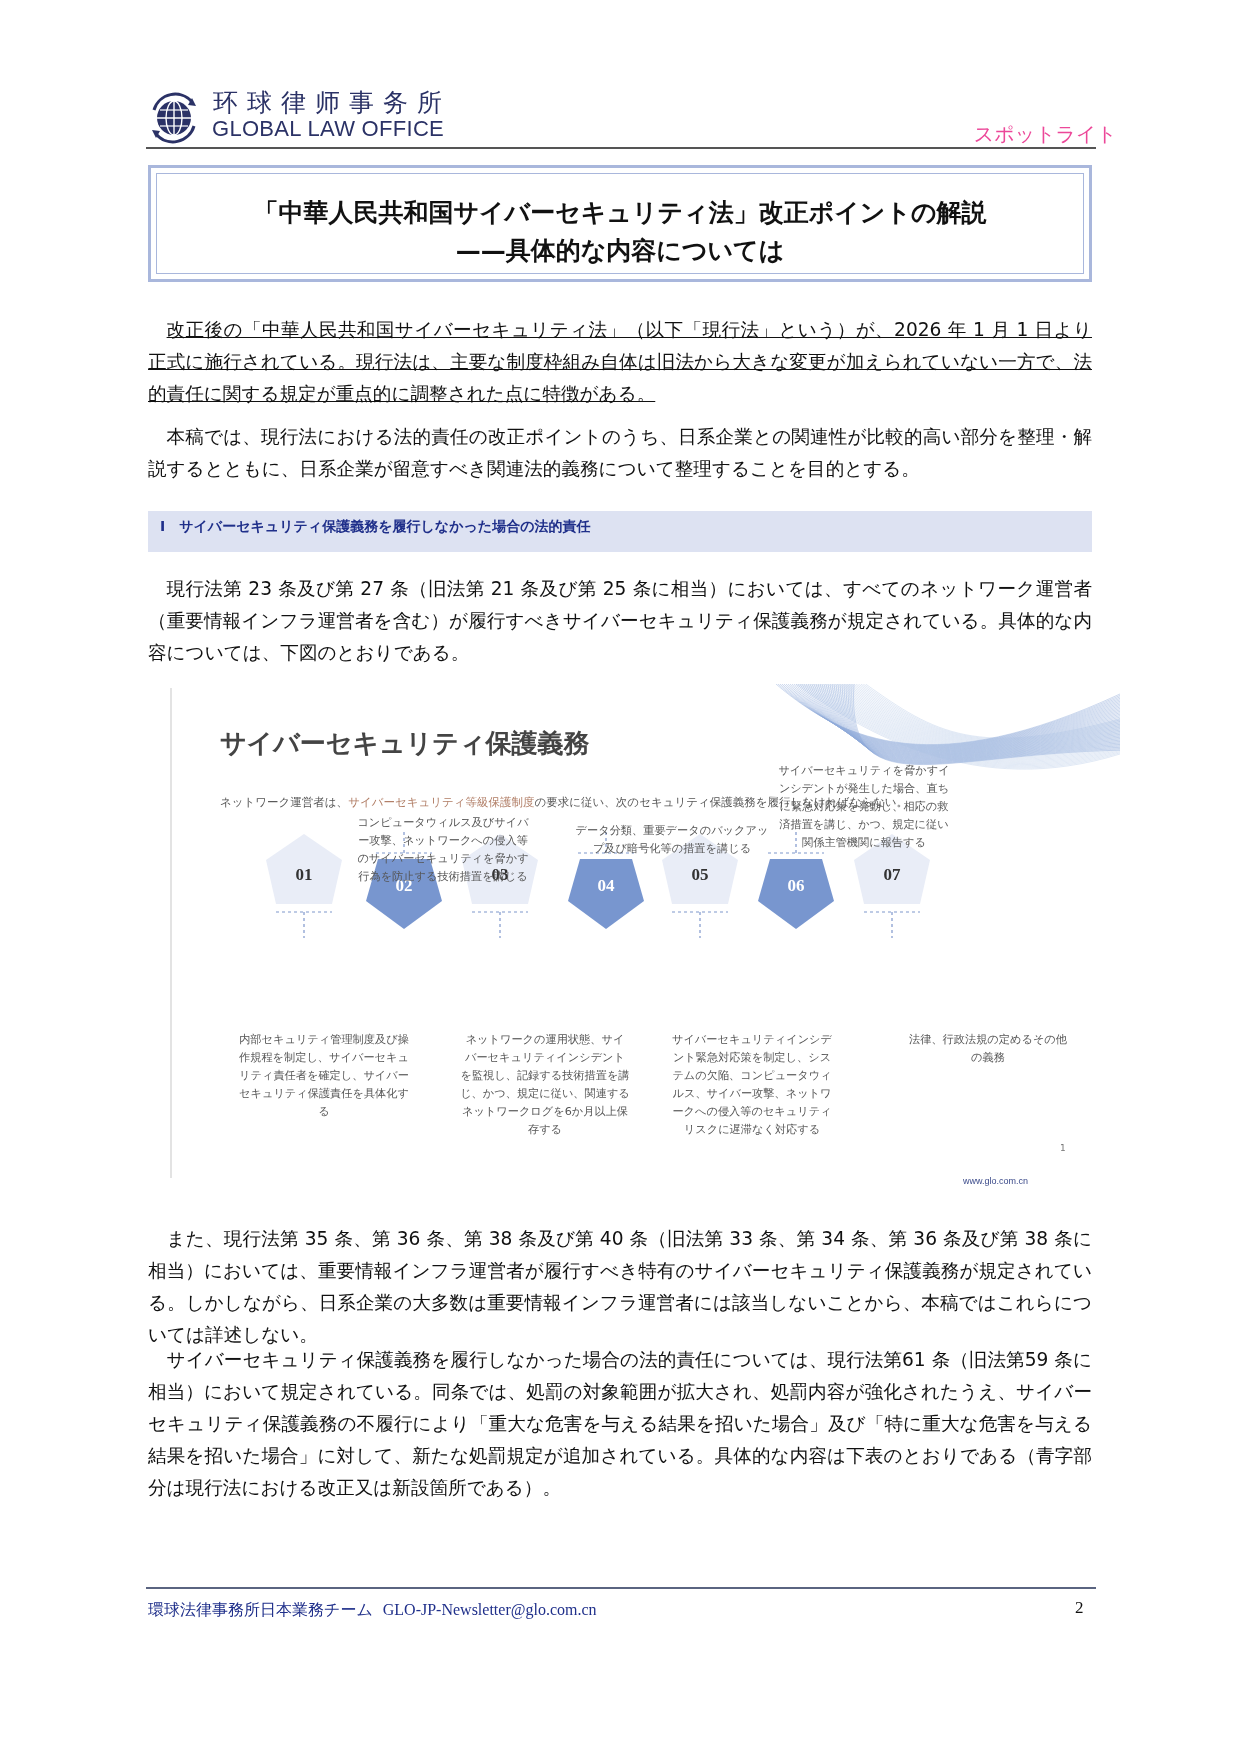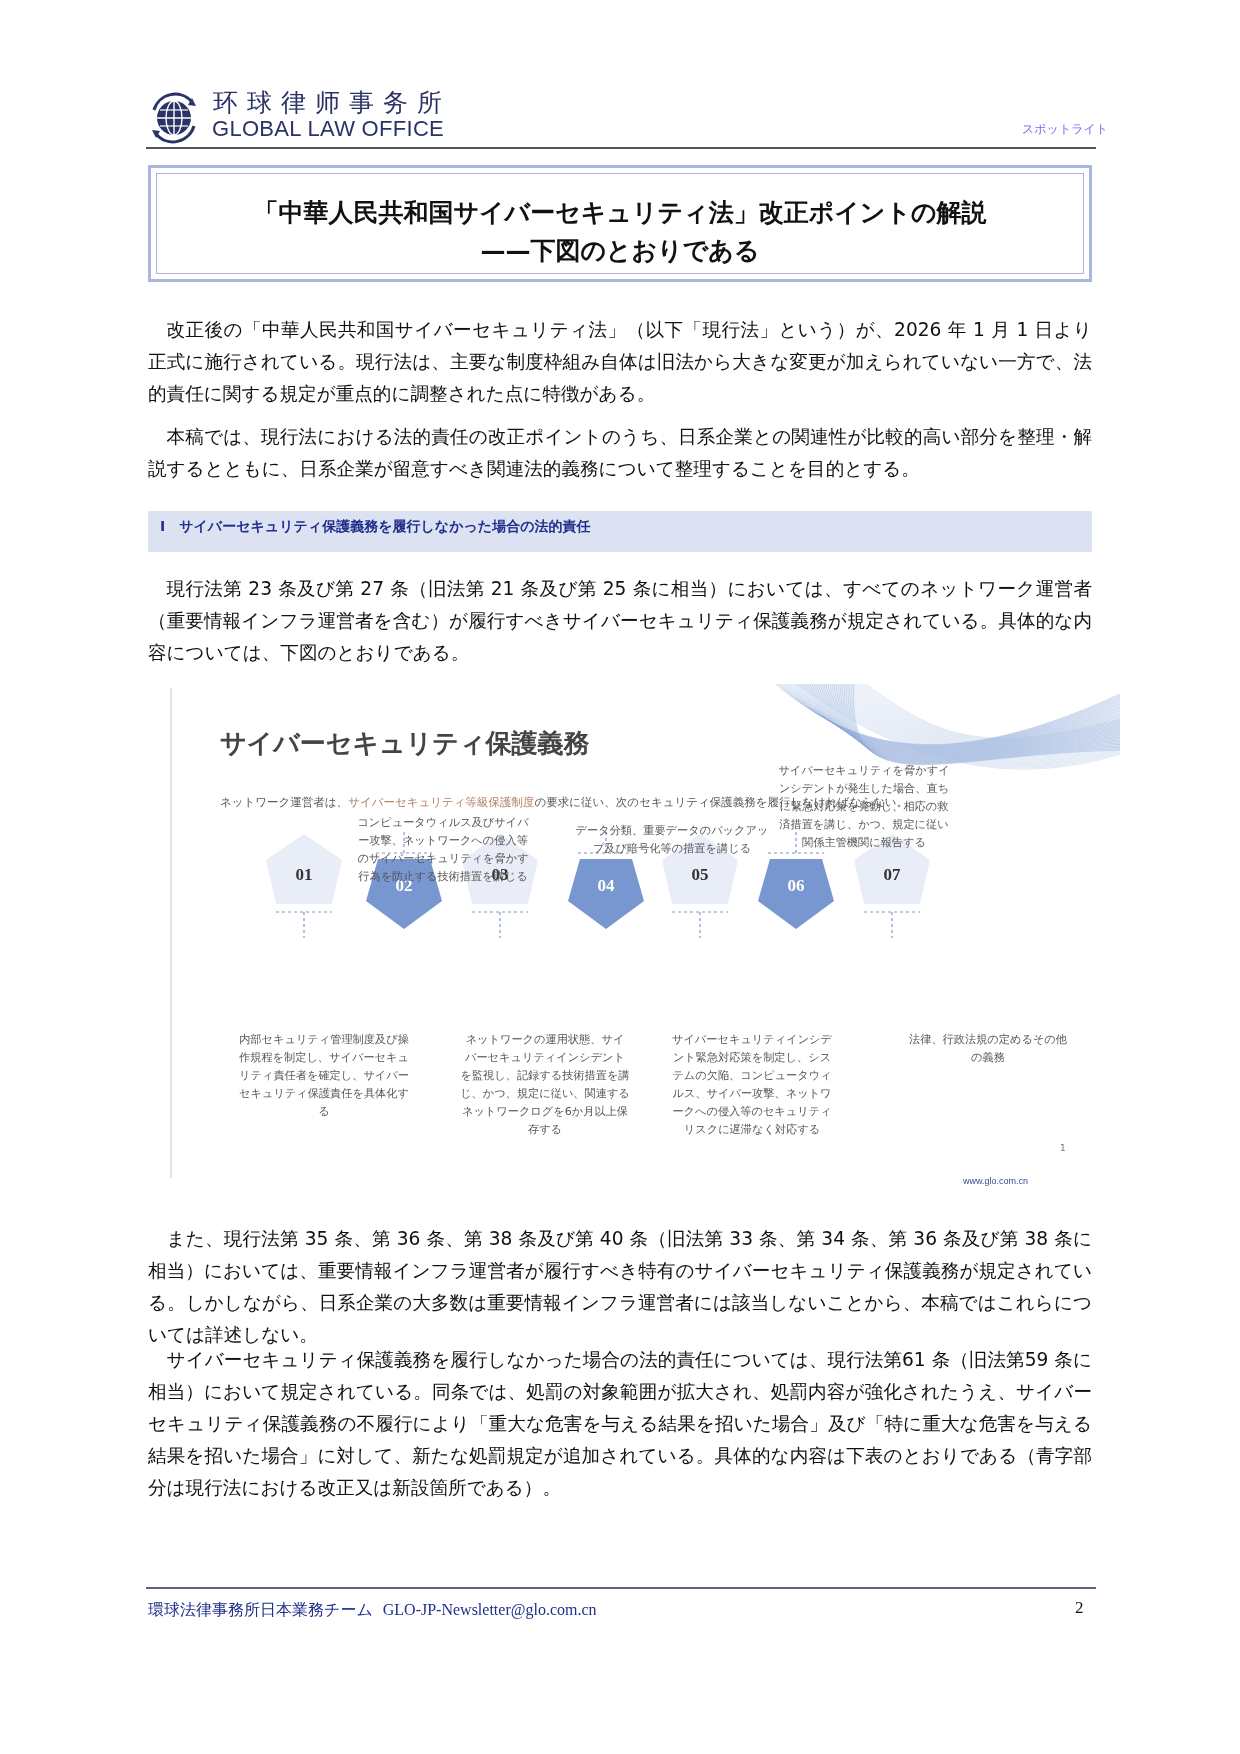--- a/index.html
+++ b/index.html
@@ -3,21 +3,21 @@
 <meta charset="utf-8">
 <style>
   html, body { margin: 0; padding: 0; background: #ffffff; }
   body { width: 1240px; height: 1754px; position: relative; font-family: "DejaVu Sans", sans-serif; color: #111; overflow: hidden; }
   .abs { position: absolute; }
 
   
   .logo-icon { left: 146px; top: 90px; width: 56px; height: 56px; }
   .logo-cn { left: 213px; top: 86px; font-size: 25px; letter-spacing: 9px; color: #2b3266; font-family: "DejaVu Sans", sans-serif; }
   .logo-en { left: 212px; top: 116px; font-size: 22px; color: #2b3266; font-family: "Liberation Sans", sans-serif; letter-spacing: 0.3px; }
-  .spotlight { right: 132px; top: 121px; font-size: 12px; color: #8b5cf6; }
+  .spotlight { right: 123px; top: 121px; font-size: 20px; color: #ec4899; }
   .header-rule { left: 146px; top: 147px; width: 950px; height: 2px; background: #555; }
 
   
   .title-box { left: 148px; top: 165px; width: 944px; height: 117px; border: 3px solid #a9b7dc; box-sizing: border-box; }
   .title-box-inner { position: absolute; left: 5px; top: 5px; right: 5px; bottom: 5px; border: 1px solid #a9b7dc; }
   .title-line { width: 100%; text-align: center; font-weight: bold; font-size: 25px; color: #111; }
   .title-1 { top: 196px; left: 148px; width: 944px; }
   .title-2 { top: 234px; left: 148px; width: 944px; }
 
   
@@ -65,23 +65,23 @@
 </div>
 <div class="abs logo-cn">环球律师事务所</div>
 <div class="abs logo-en">GLOBAL LAW OFFICE</div>
 <div class="abs spotlight">スポットライト</div>
 <div class="abs header-rule"></div>
 
 <div class="abs title-box">
   <div class="title-box-inner"></div>
 </div>
 <div class="abs title-line title-1">「中華人民共和国サイバーセキュリティ法」改正ポイントの解説</div>
-<div class="abs title-line title-2">——下図のとおりである</div>
-
-<div class="abs para" style="top:314px;">
+<div class="abs title-line title-2">——具体的な内容については</div>
+
+<div class="abs para" style="top:314px;text-decoration:underline;">
   <p>改正後の「中華人民共和国サイバーセキュリティ法」（以下「現行法」という）が、2026 年 1 月 1 日より正式に施行されている。現行法は、主要な制度枠組み自体は旧法から大きな変更が加えられていない一方で、法的責任に関する規定が重点的に調整された点に特徴がある。</p>
 </div>
 <div class="abs para" style="top:421px;">
   <p>本稿では、現行法における法的責任の改正ポイントのうち、日系企業との関連性が比較的高い部分を整理・解説するとともに、日系企業が留意すべき関連法的義務について整理することを目的とする。</p>
 </div>
 
 <div class="abs section-bar"></div>
 <div class="abs section-title">I　サイバーセキュリティ保護義務を履行しなかった場合の法的責任</div>
 
 <div class="abs para" style="top:573px;">

